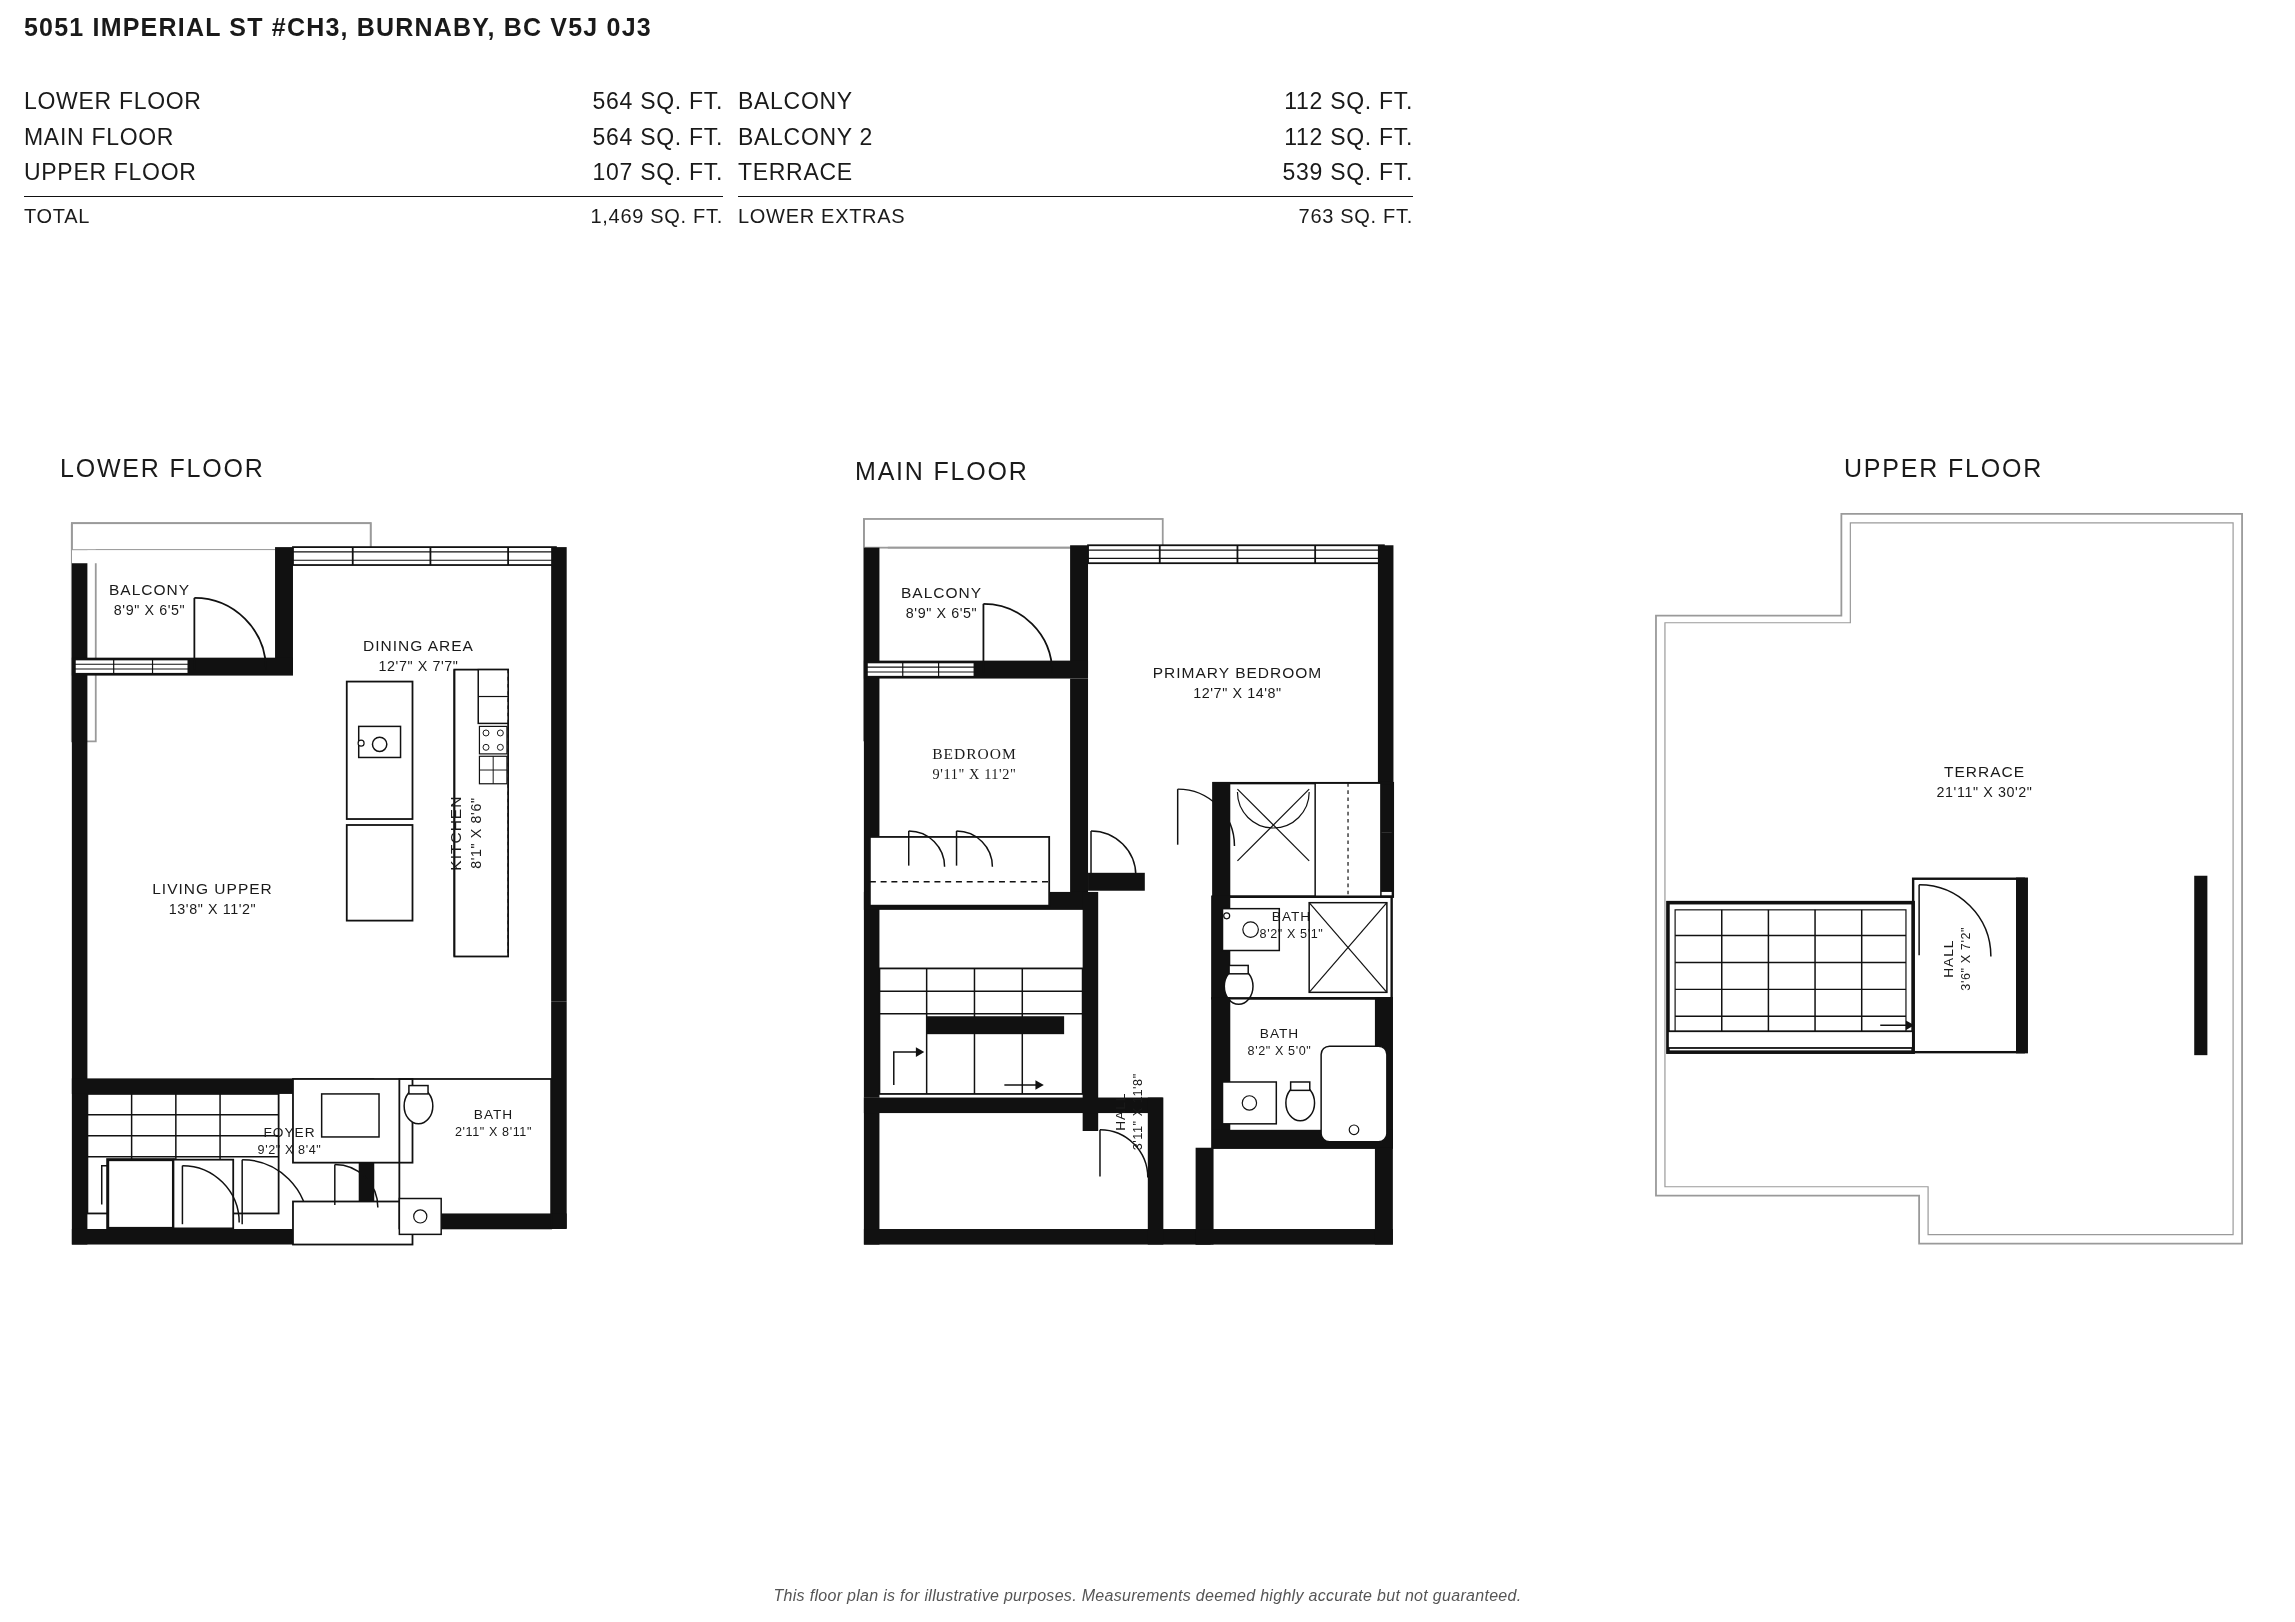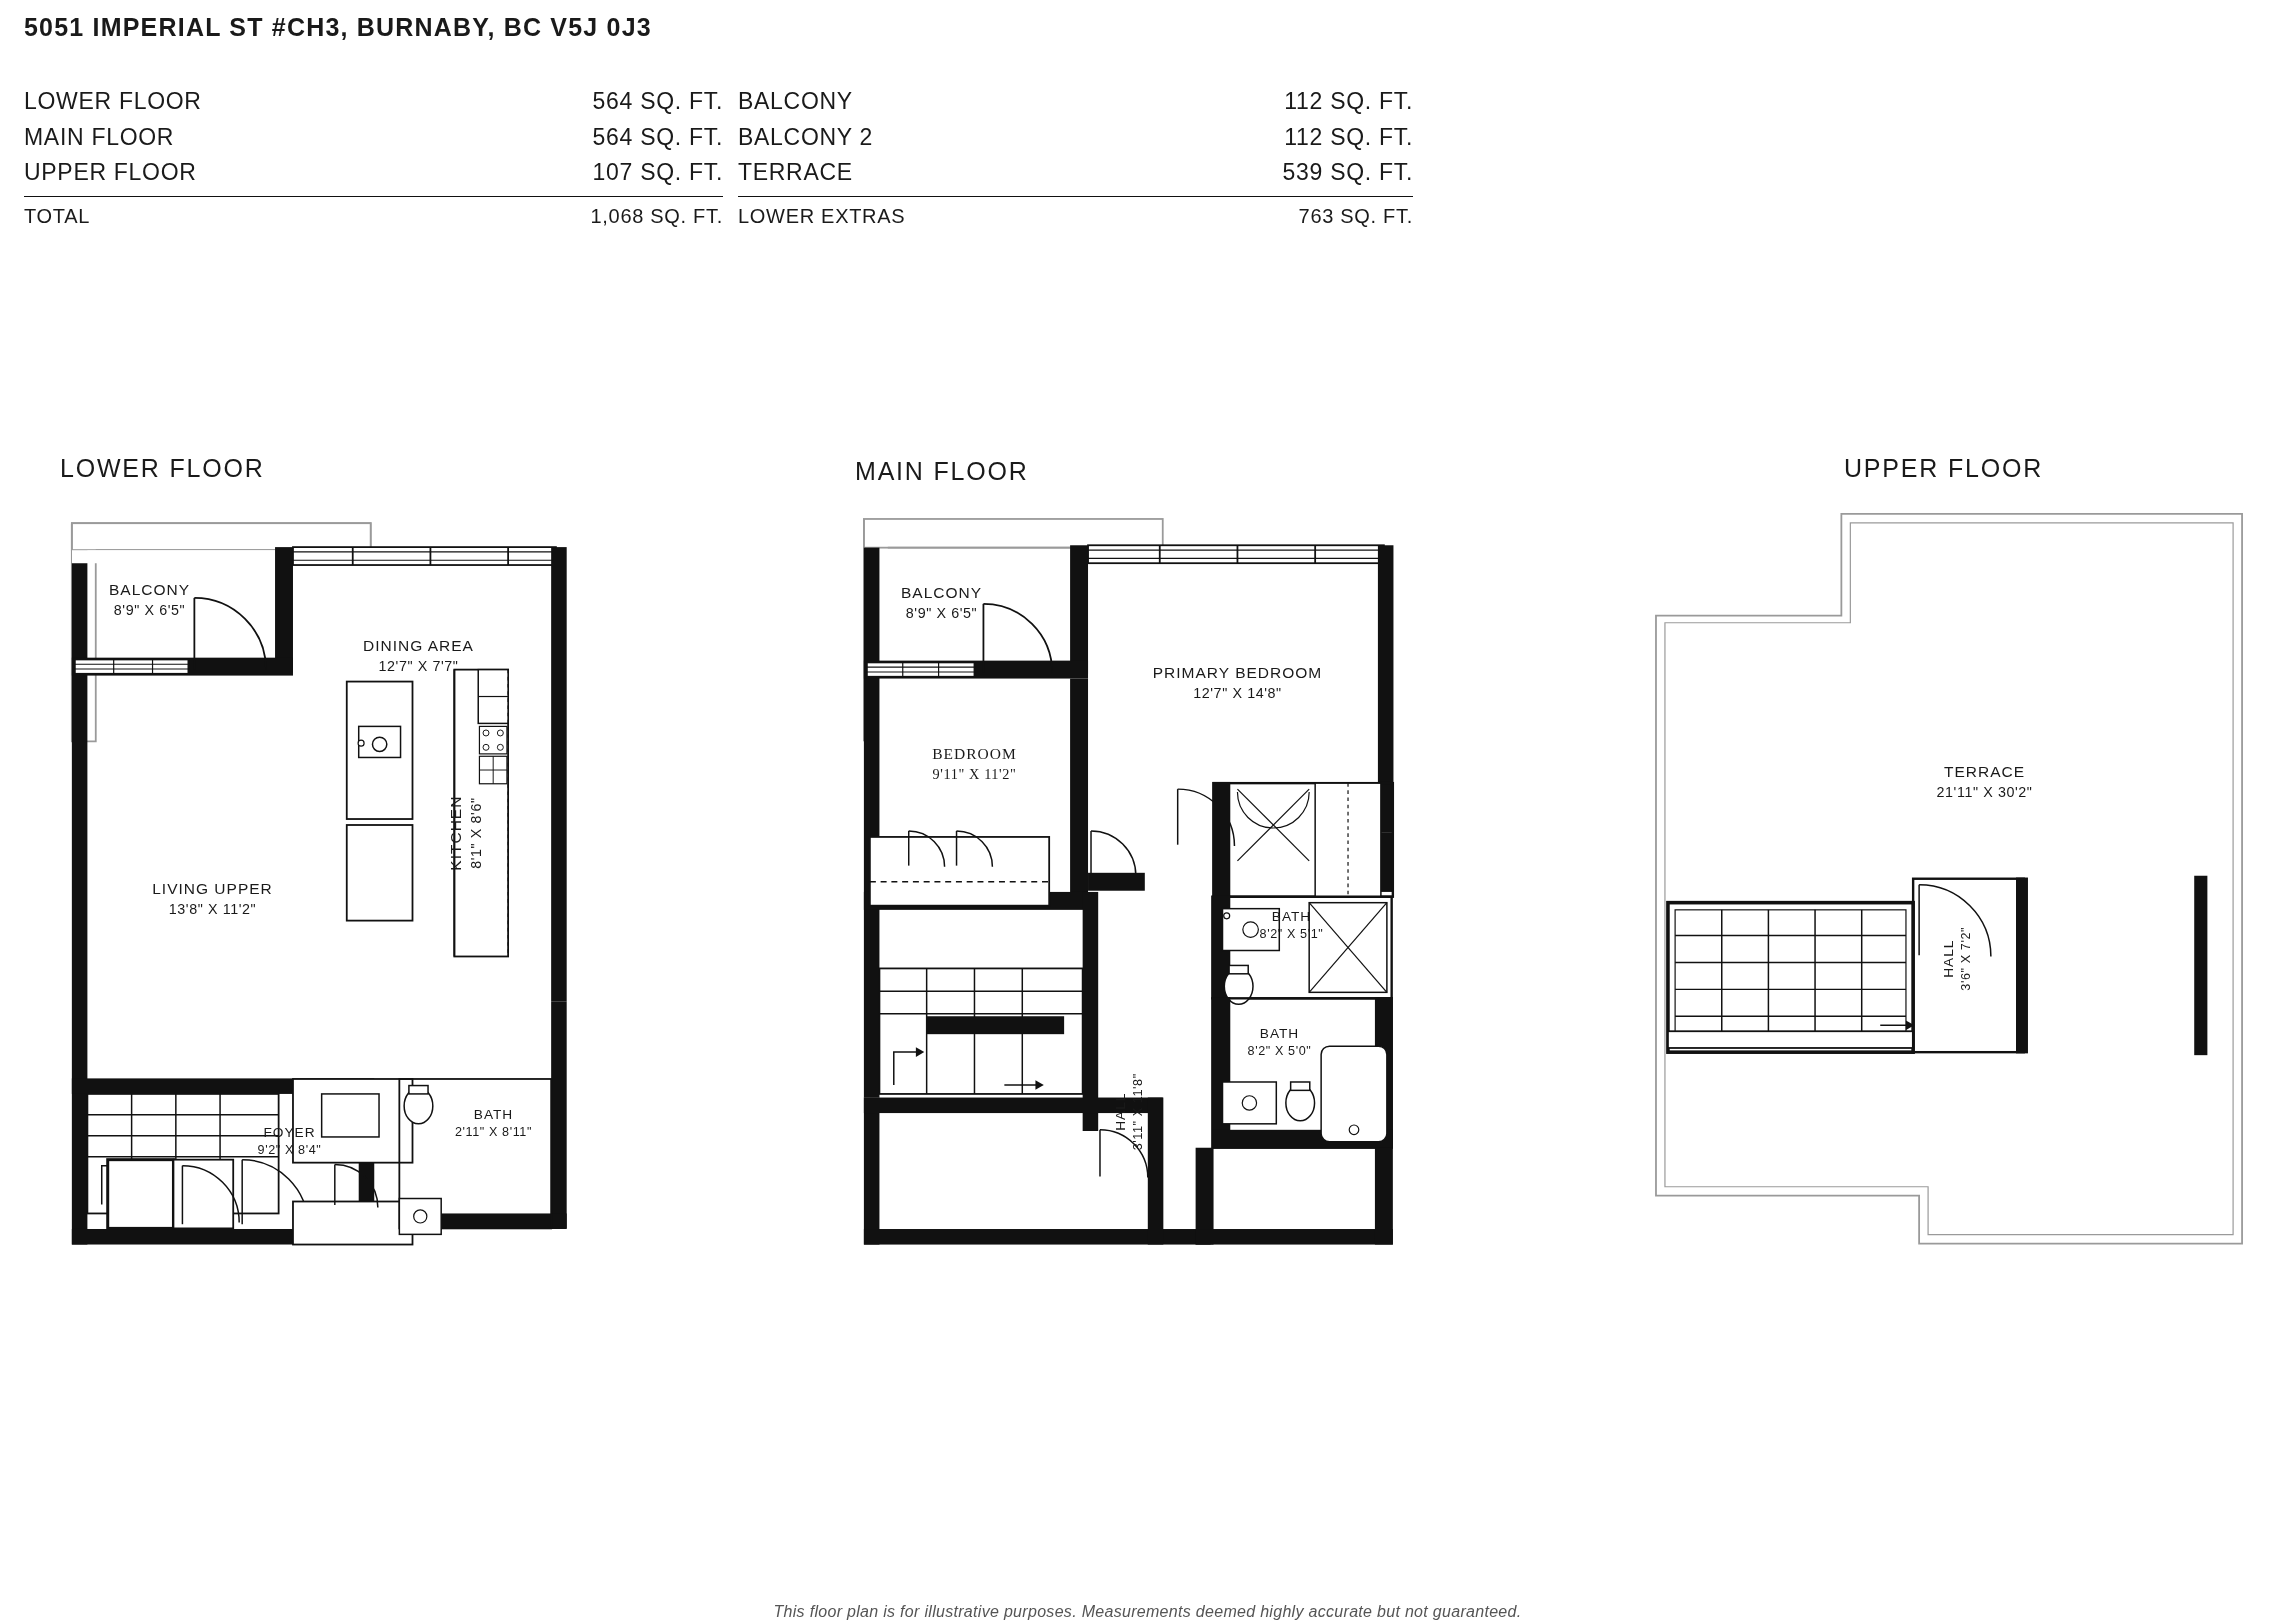--- a/index.html
+++ b/index.html
@@ -99,21 +99,20 @@
   #footer-note {
     position: absolute;
     left: 0;
     top: 1587px;
     width: 2295px;
     text-align: center;
     font-size: 16px;
     color: #555;
     font-style: italic;
     letter-spacing: 0.3px;
-    margin-top: 16px;
   }
 </style>
 </head>
 <body>
 
 <div id="header-title">5051 IMPERIAL ST #CH3, BURNABY, BC V5J 0J3</div>
 
 <div class="summary-table" id="summary-left">
   <div class="sum-row">
     <span class="label">LOWER FLOOR</span>
@@ -123,21 +122,21 @@
     <span class="label">MAIN FLOOR</span>
     <span class="value">564 SQ. FT.</span>
   </div>
   <div class="sum-row">
     <span class="label">UPPER FLOOR</span>
     <span class="value">107 SQ. FT.</span>
   </div>
   <div class="sum-rule"></div>
   <div class="sum-row total-row">
     <span class="label">TOTAL</span>
-    <span class="value">1,068 SQ. FT.</span>
+    <span class="value">1,469 SQ. FT.</span>
   </div>
 </div>
 
 <div class="summary-table" id="summary-right">
   <div class="sum-row">
     <span class="label">BALCONY</span>
     <span class="value">112 SQ. FT.</span>
   </div>
   <div class="sum-row">
     <span class="label">BALCONY 2</span>

